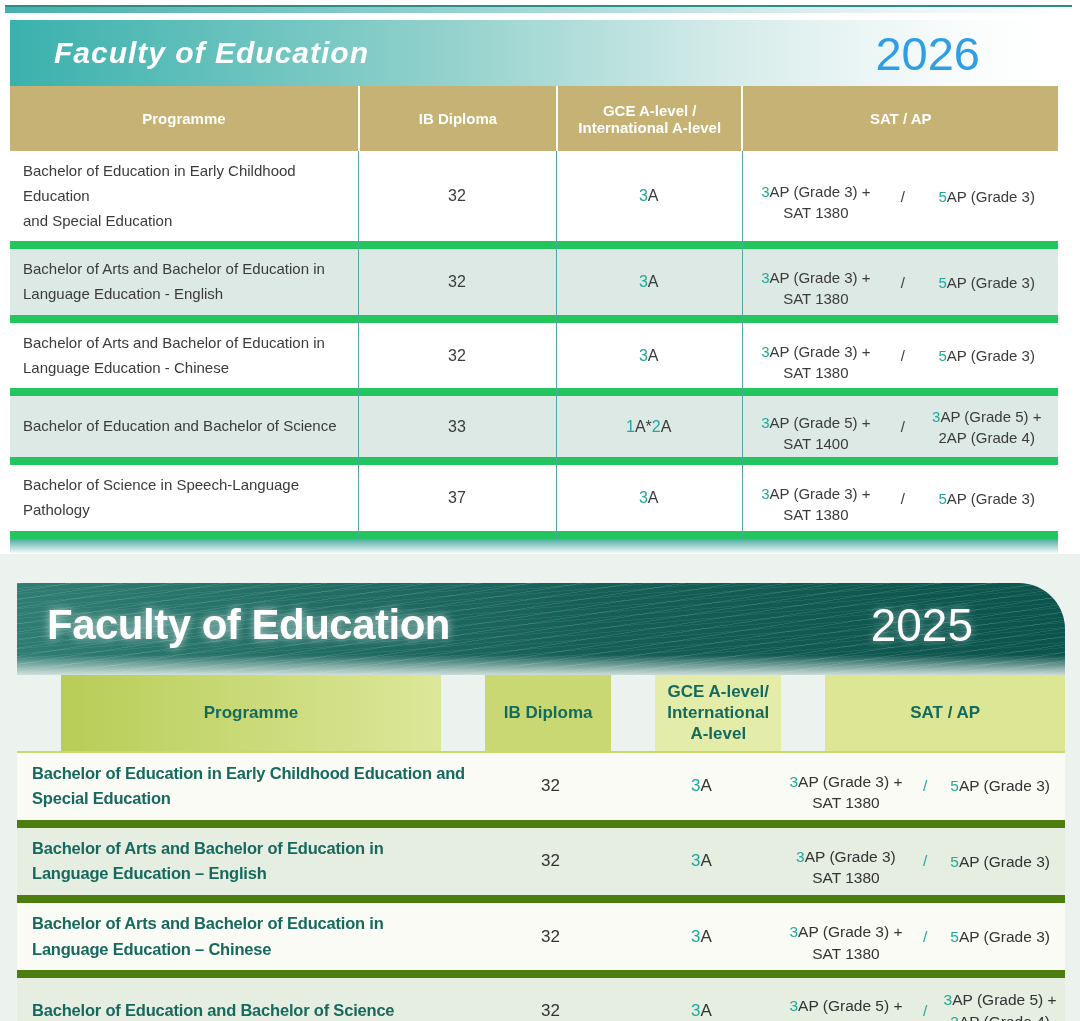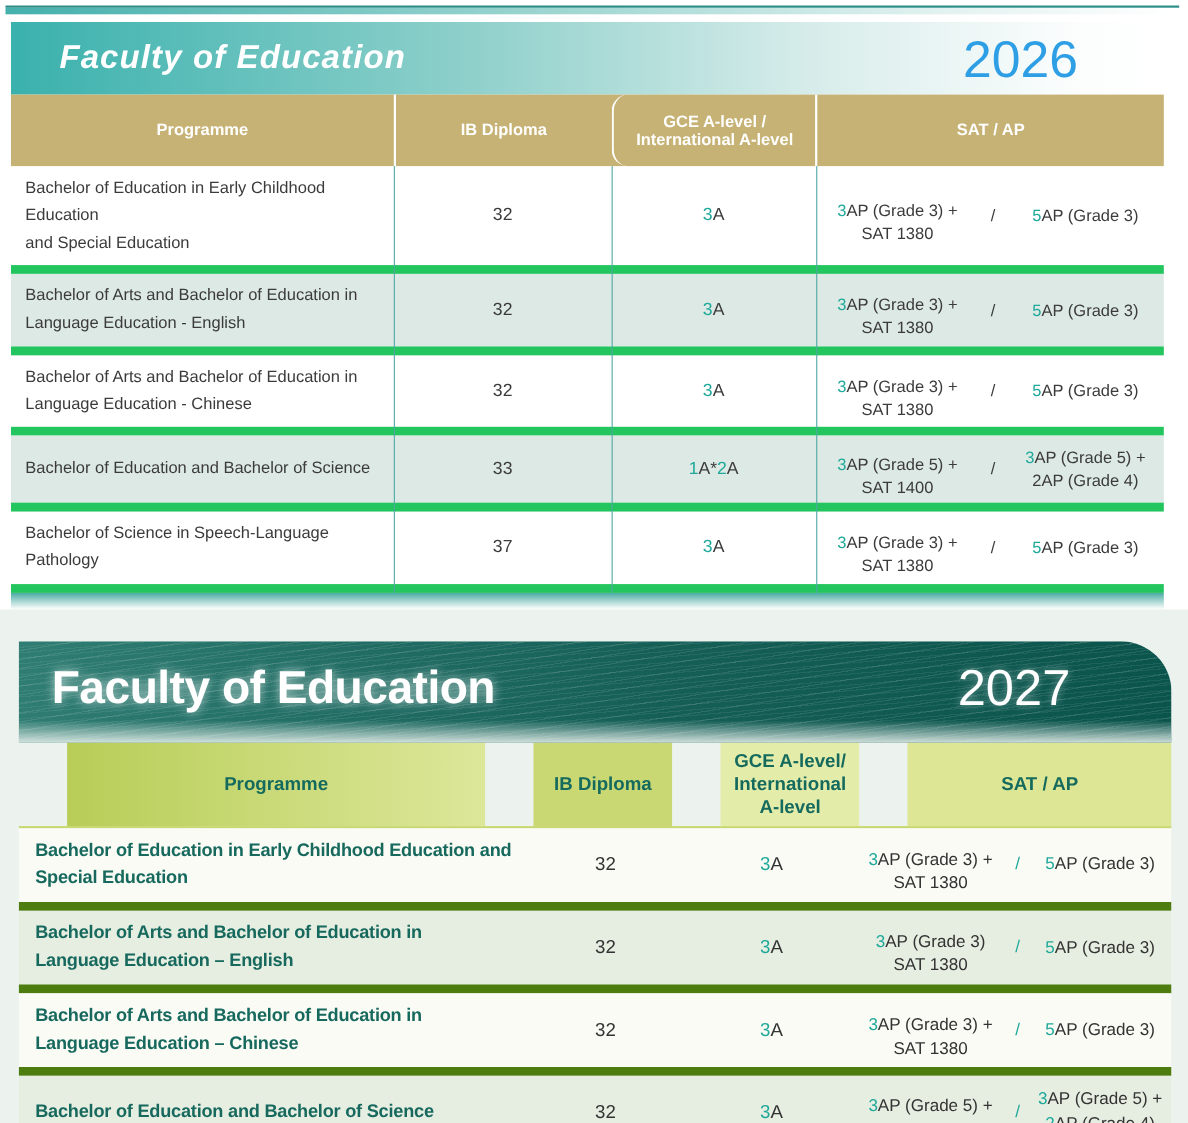--- a/index.html
+++ b/index.html
@@ -14,21 +14,21 @@
   .t26 { margin:0 22px 0 10px; }
   .t26-header { height:66px; display:flex; align-items:center; justify-content:space-between;
                 padding:0 78px 0 44px;
                 background:linear-gradient(90deg,#3ab1ad 0%,#8fd0cb 40%,#d8edeb 70%,#fbfdfd 92%,#ffffff 100%); }
   .t26-title { color:#ffffff; font-size:30px; font-weight:bold; font-style:italic; letter-spacing:1px; }
   .t26-year { color:#2f9fe5; font-size:47px; font-weight:normal; }
   .t26-cols { display:flex; background:#c6b274; min-height:65px; color:#fff; font-weight:bold;
               font-size:15px; text-align:center; }
   .t26-cols .cell { display:flex; align-items:center; justify-content:center; padding:6px 4px; }
   .t26-cols .cell + .cell { border-left:2px solid #ffffff; }
-  .c26-prog { width:33.2%; } .c26-ib { width:18.9%; } .c26-gce { width:17.7%;border-radius:15px; } .c26-sat { width:30.2%; }
+  .c26-prog { width:33.2%; } .c26-ib { width:18.9%; } .c26-gce { width:17.7%; } .c26-sat { width:30.2%; }
   .t26-body { position:relative; }
   .t26-body .vline { position:absolute; top:0; bottom:0; width:1px; background:#4fa8a2; z-index:2; }
   .vl1 { left:33.2%; } .vl2 { left:52.1%; } .vl3 { left:69.8%; }
   .t26-row { display:flex; min-height:69px; border-bottom:8px solid #22c55e; align-items:stretch;
              color:#3b3b3b; font-size:15px; }
   .t26-row.alt { background:#dde9e5; }
   .t26-row .prog { width:33.2%; display:flex; align-items:center; text-align:left; padding:8px 10px 8px 13px;
                    line-height:1.65; }
   .t26-row .num { width:18.9%; display:flex; align-items:center; justify-content:center; font-size:16px; }
   .t26-row .gce { width:17.7%; display:flex; align-items:center; justify-content:center; font-size:16px; }
@@ -155,21 +155,21 @@
       </div>
     </div>
 
   <div class="t26-bottom"></div>
 </div>
 
 <div class="sec25">
   <div class="t25">
     <div class="t25-header">
       <div class="t25-title">Faculty of Education</div>
-      <div class="t25-year">2027</div>
+      <div class="t25-year">2025</div>
     </div>
 
     <div class="t25-cols">
       <div class="cell c25-prog pre">Programme</div>
       <div class="cell c25-ib pre">IB Diploma</div>
       <div class="cell c25-gce pre">GCE A-level/
 International
 A-level</div>
       <div class="cell c25-sat pre">SAT / AP</div>
     </div>

